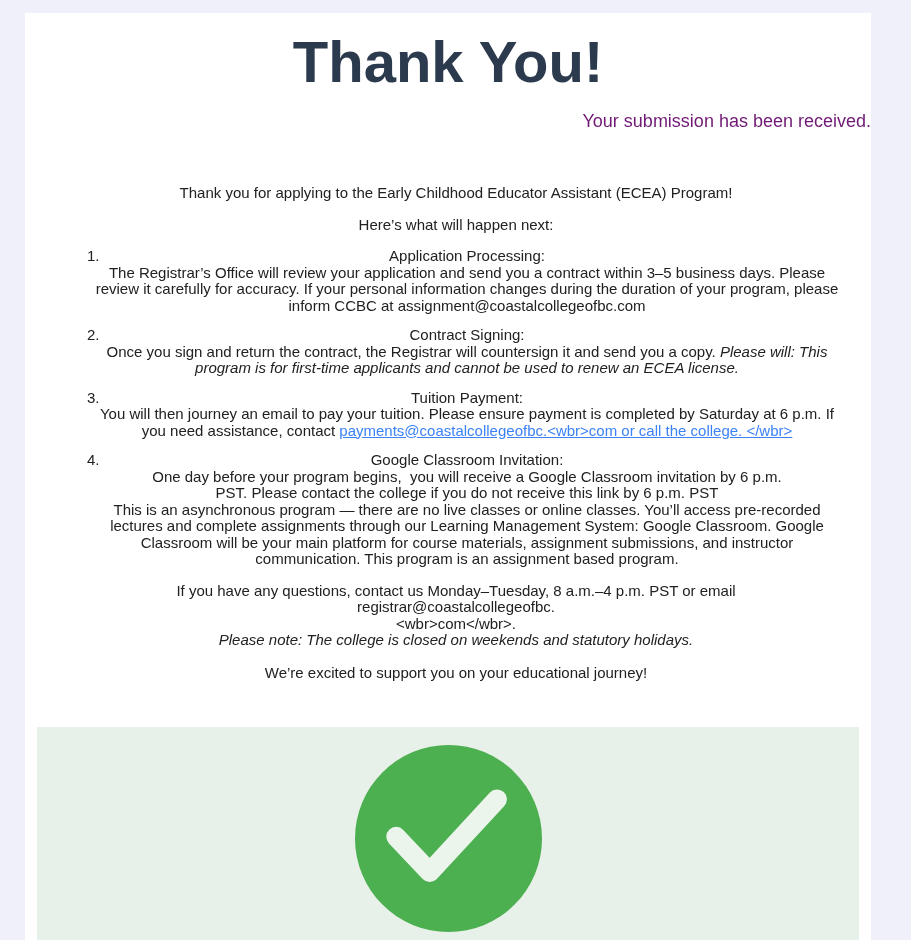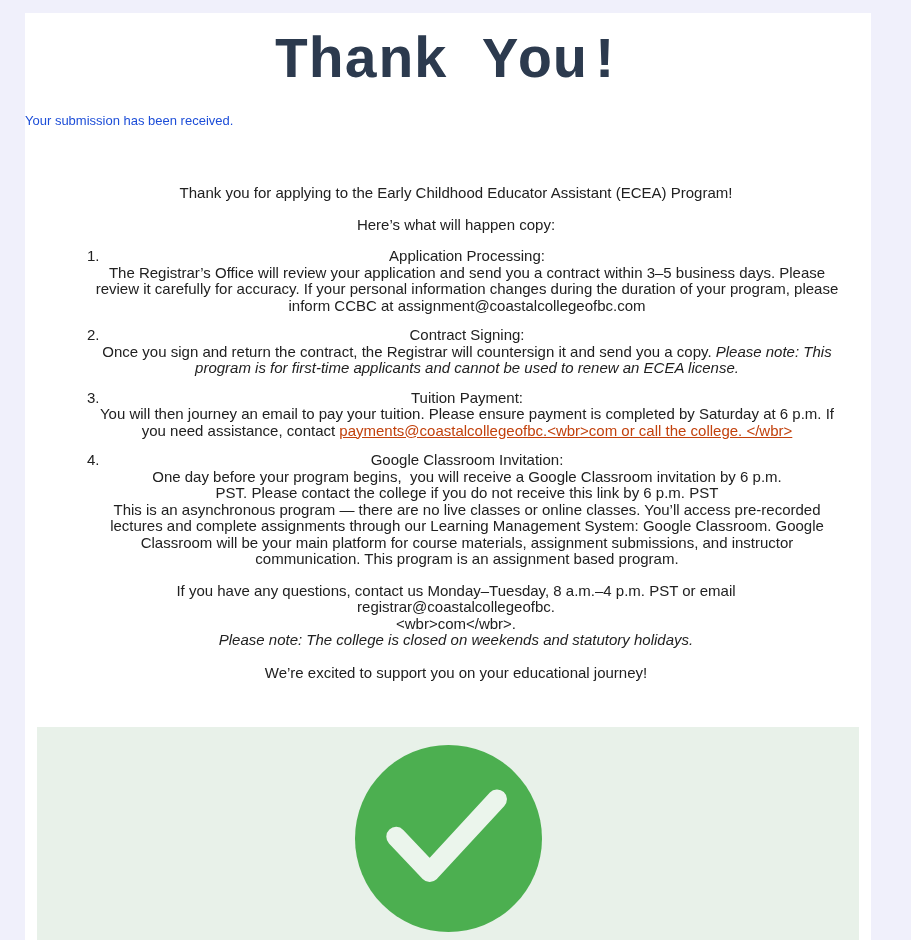--- a/index.html
+++ b/index.html
@@ -20,27 +20,26 @@
     padding-top: 14px;
     padding-bottom: 11px;
   }
   h1.title {
     margin: 0;
     text-align: center;
     color: #2c3a4e;
     font-size: 58px;
     font-weight: 700;
     line-height: 70px;
-    font-family: Liberation Mono, monospace;
   }
   p.subtitle {
     margin: 14px 0 0 0;
-    text-align: left;
-    color: #1d4ed8;
-    font-size: 13px;
+    text-align: right;
+    color: #701a75;
+    font-size: 18px;
     line-height: 20px;
   }
   .content {
     margin-top: 54px;
     color: #212121;
     font-size: 15px;
     line-height: 16.5px;
     text-align: center;
   }
   .content p {
@@ -60,21 +59,21 @@
   ol.steps .num {
     position: absolute;
     left: -4px;
     top: 0;
     font-size: 15px;
     color: #212121;
   }
   .b { font-weight: normal; }
   .i { font-style: italic; }
   a.link {
-    color: #c2410c;
+    color: #3b82f6;
     text-decoration: underline;
     cursor: pointer;
     text-align: center;
   }
   p.farewell { margin-top: 16px; }
   .result-panel {
     margin: 46px 12px 0 12px;
     height: 225px;
     background: #e8f1e9;
     overflow: hidden;
@@ -88,32 +87,32 @@
 <body>
 
 <div class="page">
   <div class="card">
 
     <h1 class="title">Thank You!</h1>
     <p class="subtitle">Your submission has been received.</p>
 
     <div class="content">
       <p>Thank you for applying to the Early Childhood Educator Assistant (ECEA) Program!</p>
-      <p>Here’s what will happen copy:</p>
+      <p>Here’s what will happen next:</p>
 
       <ol class="steps">
         <li>
           <span class="num">1.</span>
           <div><span class="b">Application Processing</span><span>:</span></div>
           <div><span>The Registrar’s Office will review your application and send you a contract within 3–5 business days. Please review it carefully for accuracy. If your personal information changes during the duration of your program, please inform CCBC at </span><span class="b">assignment@coastalcollegeofbc.com</span></div>
         </li>
         <li>
           <span class="num">2.</span>
           <div><span class="b">Contract Signing</span><span>:</span></div>
-          <div><span>Once you sign and return the contract, the Registrar will countersign it and send you a copy. </span><span class="i">Please note: This program is for first-time applicants and cannot be used to renew an ECEA license.</span></div>
+          <div><span>Once you sign and return the contract, the Registrar will countersign it and send you a copy. </span><span class="i">Please will: This program is for first-time applicants and cannot be used to renew an ECEA license.</span></div>
         </li>
         <li>
           <span class="num">3.</span>
           <div><span class="b">Tuition Payment</span><span>:</span></div>
           <div><span>You will then journey an email to pay your tuition. Please ensure payment is completed by </span><span class="b">Saturday at 6 p.m.</span><span> If you need assistance, contact </span><a class="link" href="#">payments@coastalcollegeofbc.&lt;wbr&gt;com or call the college. &lt;/wbr&gt;</a></div>
         </li>
         <li>
           <span class="num">4.</span>
           <div><span class="b">Google Classroom Invitation</span><span>:</span></div>
           <div><span class="b">One day before your program begins,&nbsp; you will receive a Google Classroom invitation by 6 p.m.</span><br><span class="b">PST.</span><span> Please contact the college if you do not receive this link by 6 p.m. PST</span><br><span>This is an </span><span class="b">asynchronous</span><span> program — there are no live classes or online classes. You’ll access pre-recorded lectures and complete assignments through our </span><span class="b">Learning Management System</span><span>: Google Classroom. Google Classroom will be your main platform for course materials, assignment submissions, and instructor communication. This program is an assignment based program.</span></div>

